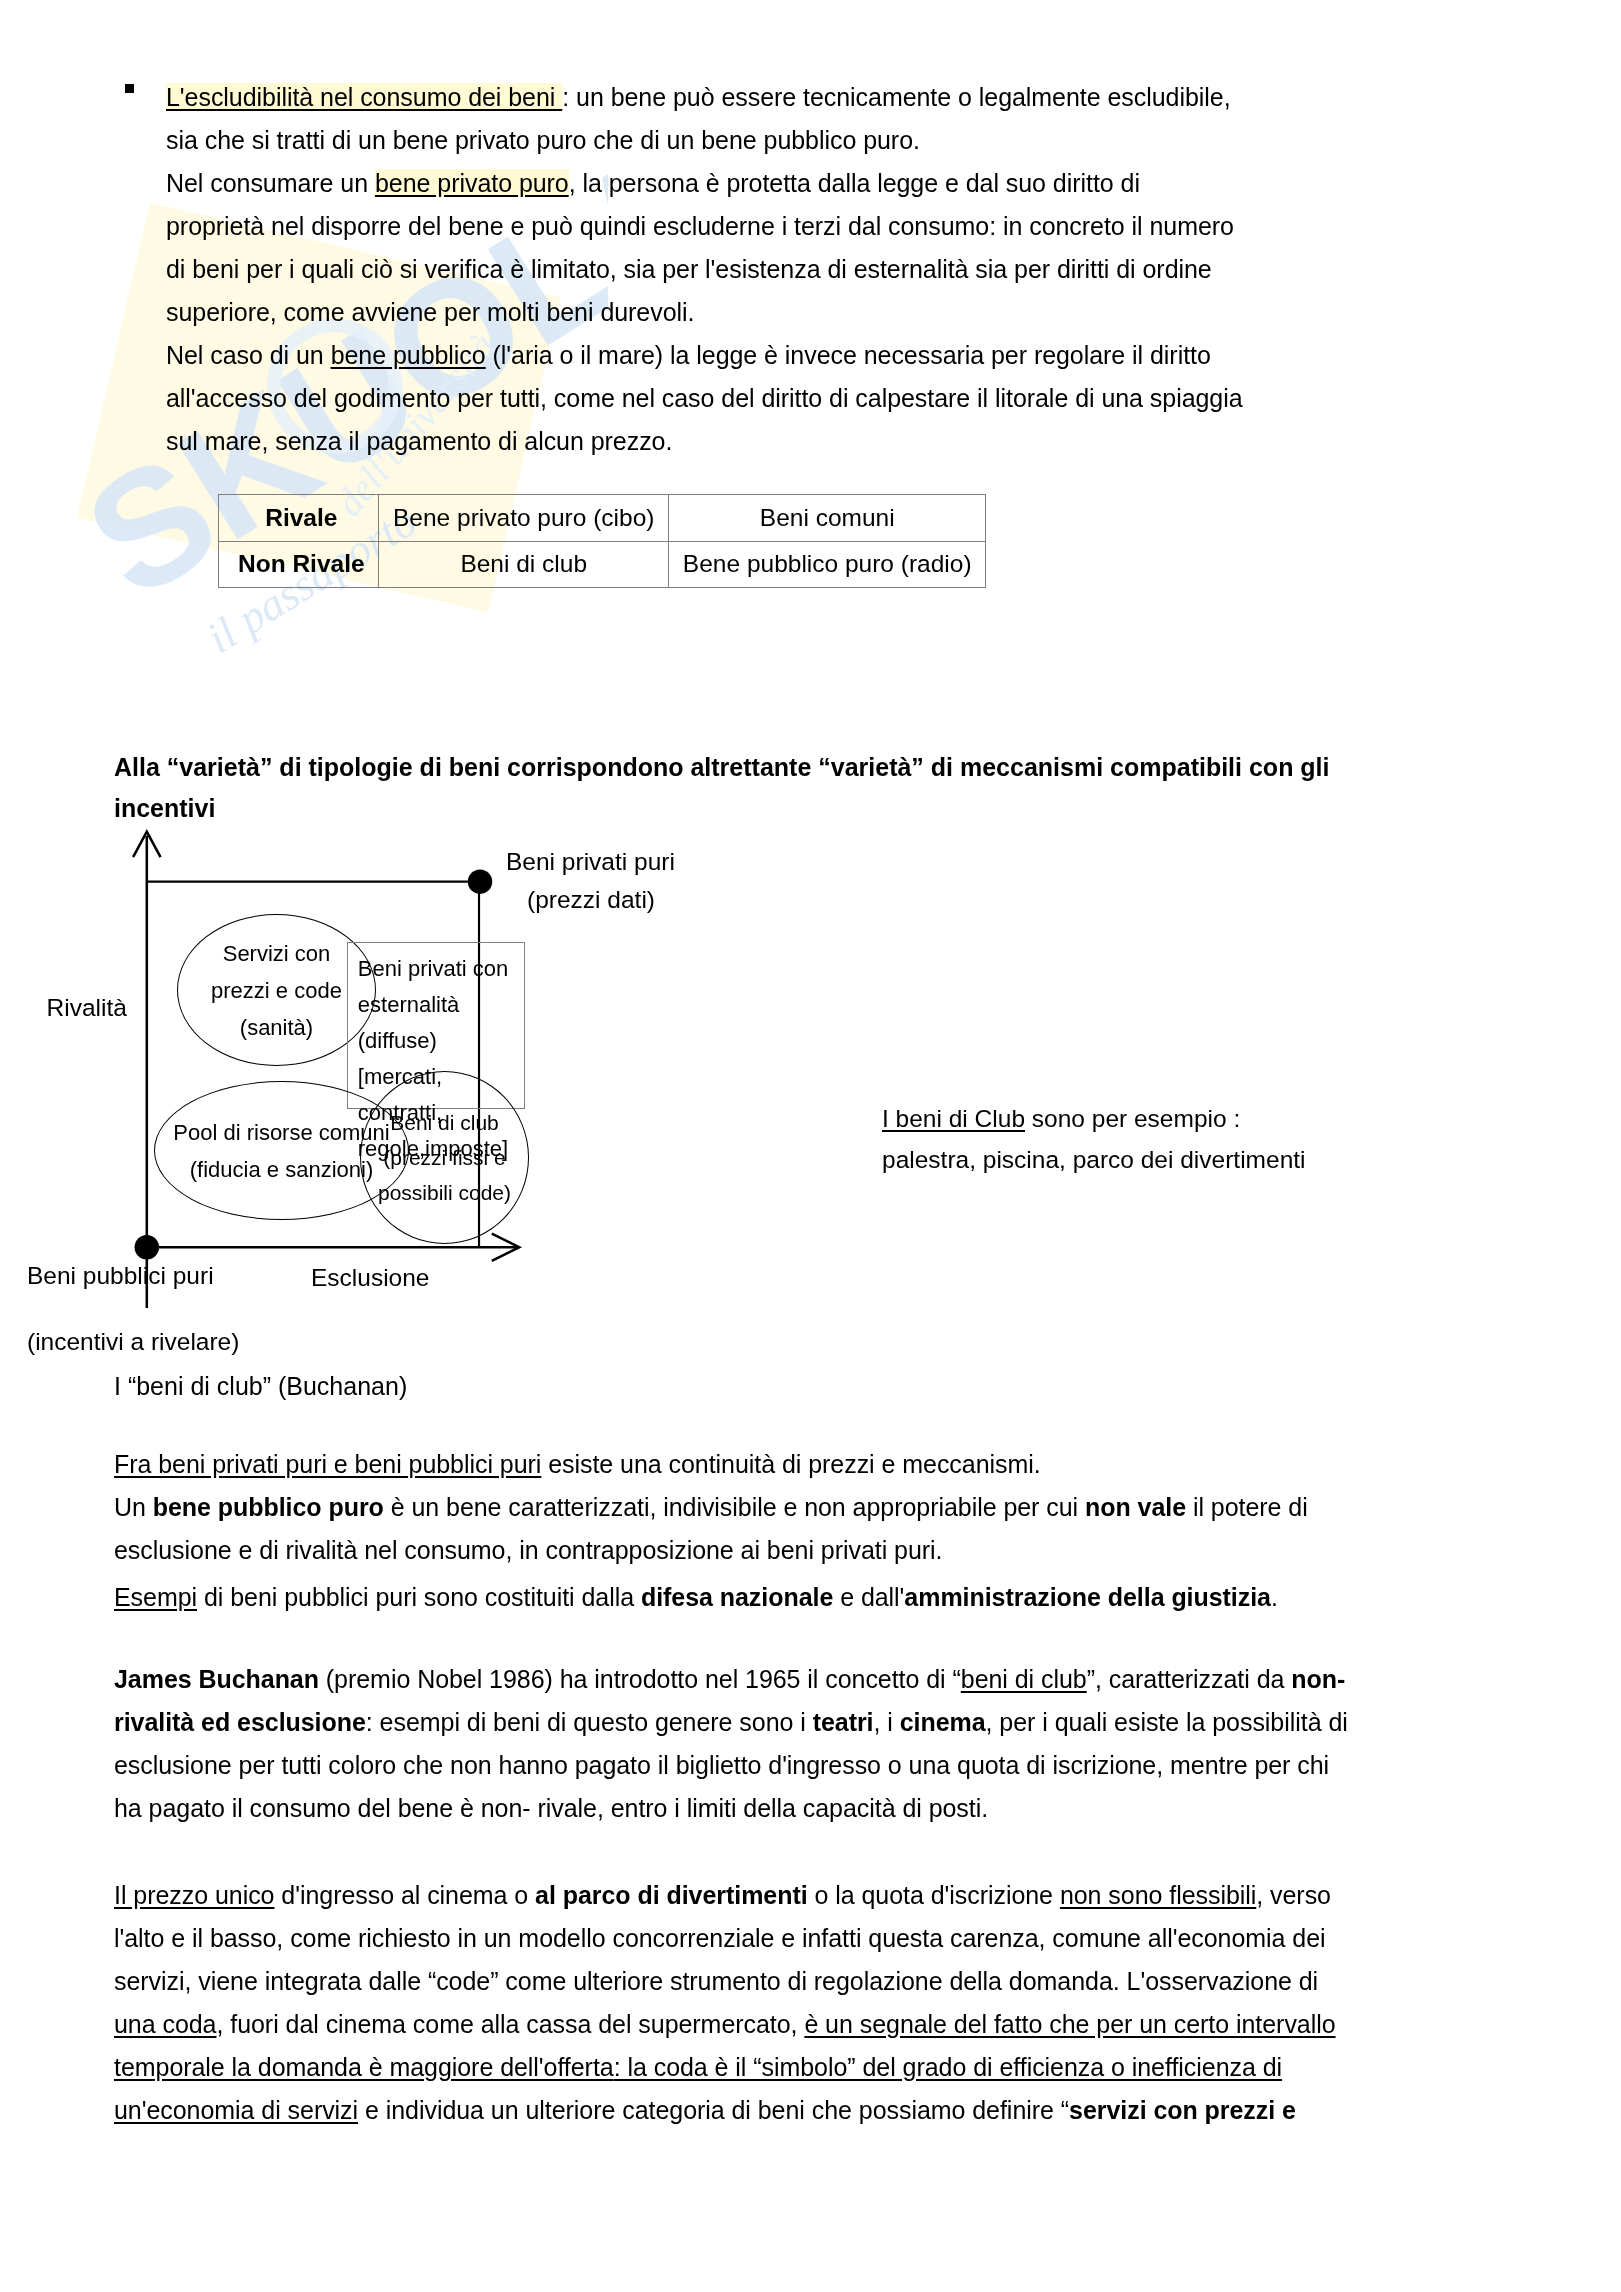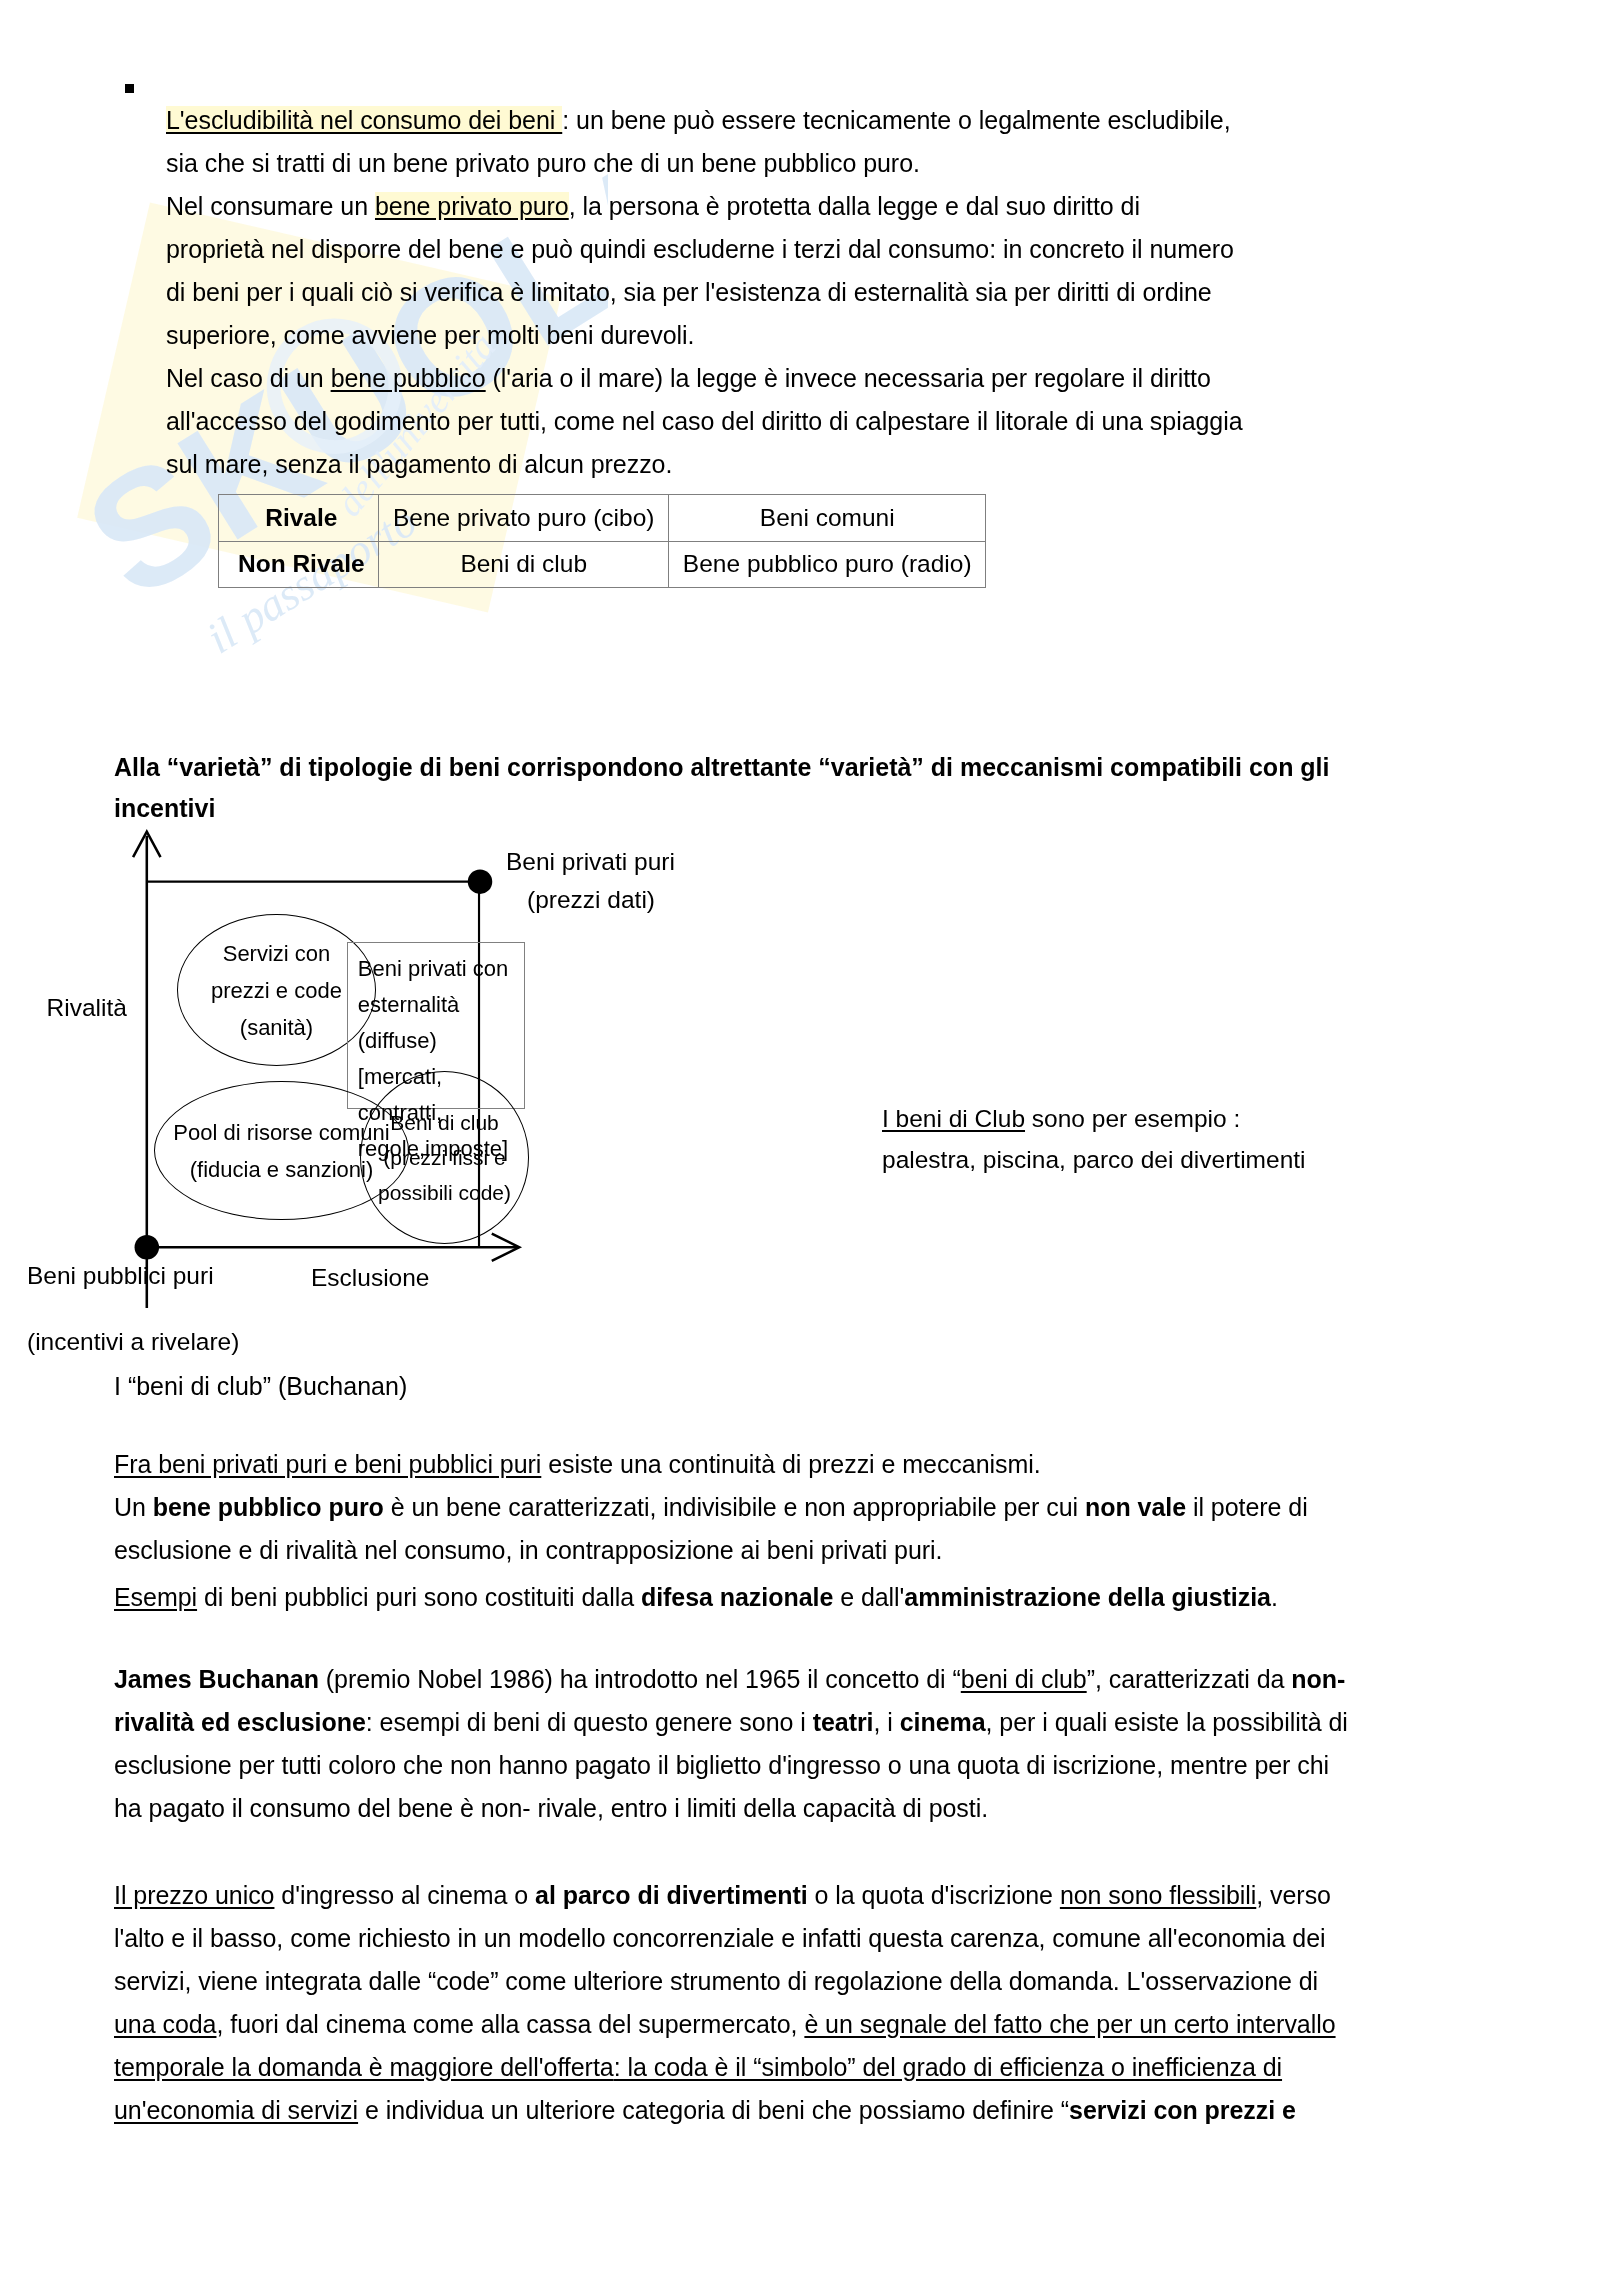--- a/index.html
+++ b/index.html
@@ -49,21 +49,20 @@
     top: 7.8px;
     width: 8.8px;
     height: 8.8px;
     background: #000;
   }
   .bullet-body {
     margin-left: 41px;
     font-size: 25px;
     line-height: 43px;
     letter-spacing: -0.05px;
-    margin-top: 23px;
   }
   .u { text-decoration: underline; text-underline-offset: 2.9px; }
   .b { font-weight: bold; }
   .hl { background: rgba(255,245,175,0.55); }
 
   
   .matrix-table {
     position: absolute;
     left: 218px;
     top: 494px;

